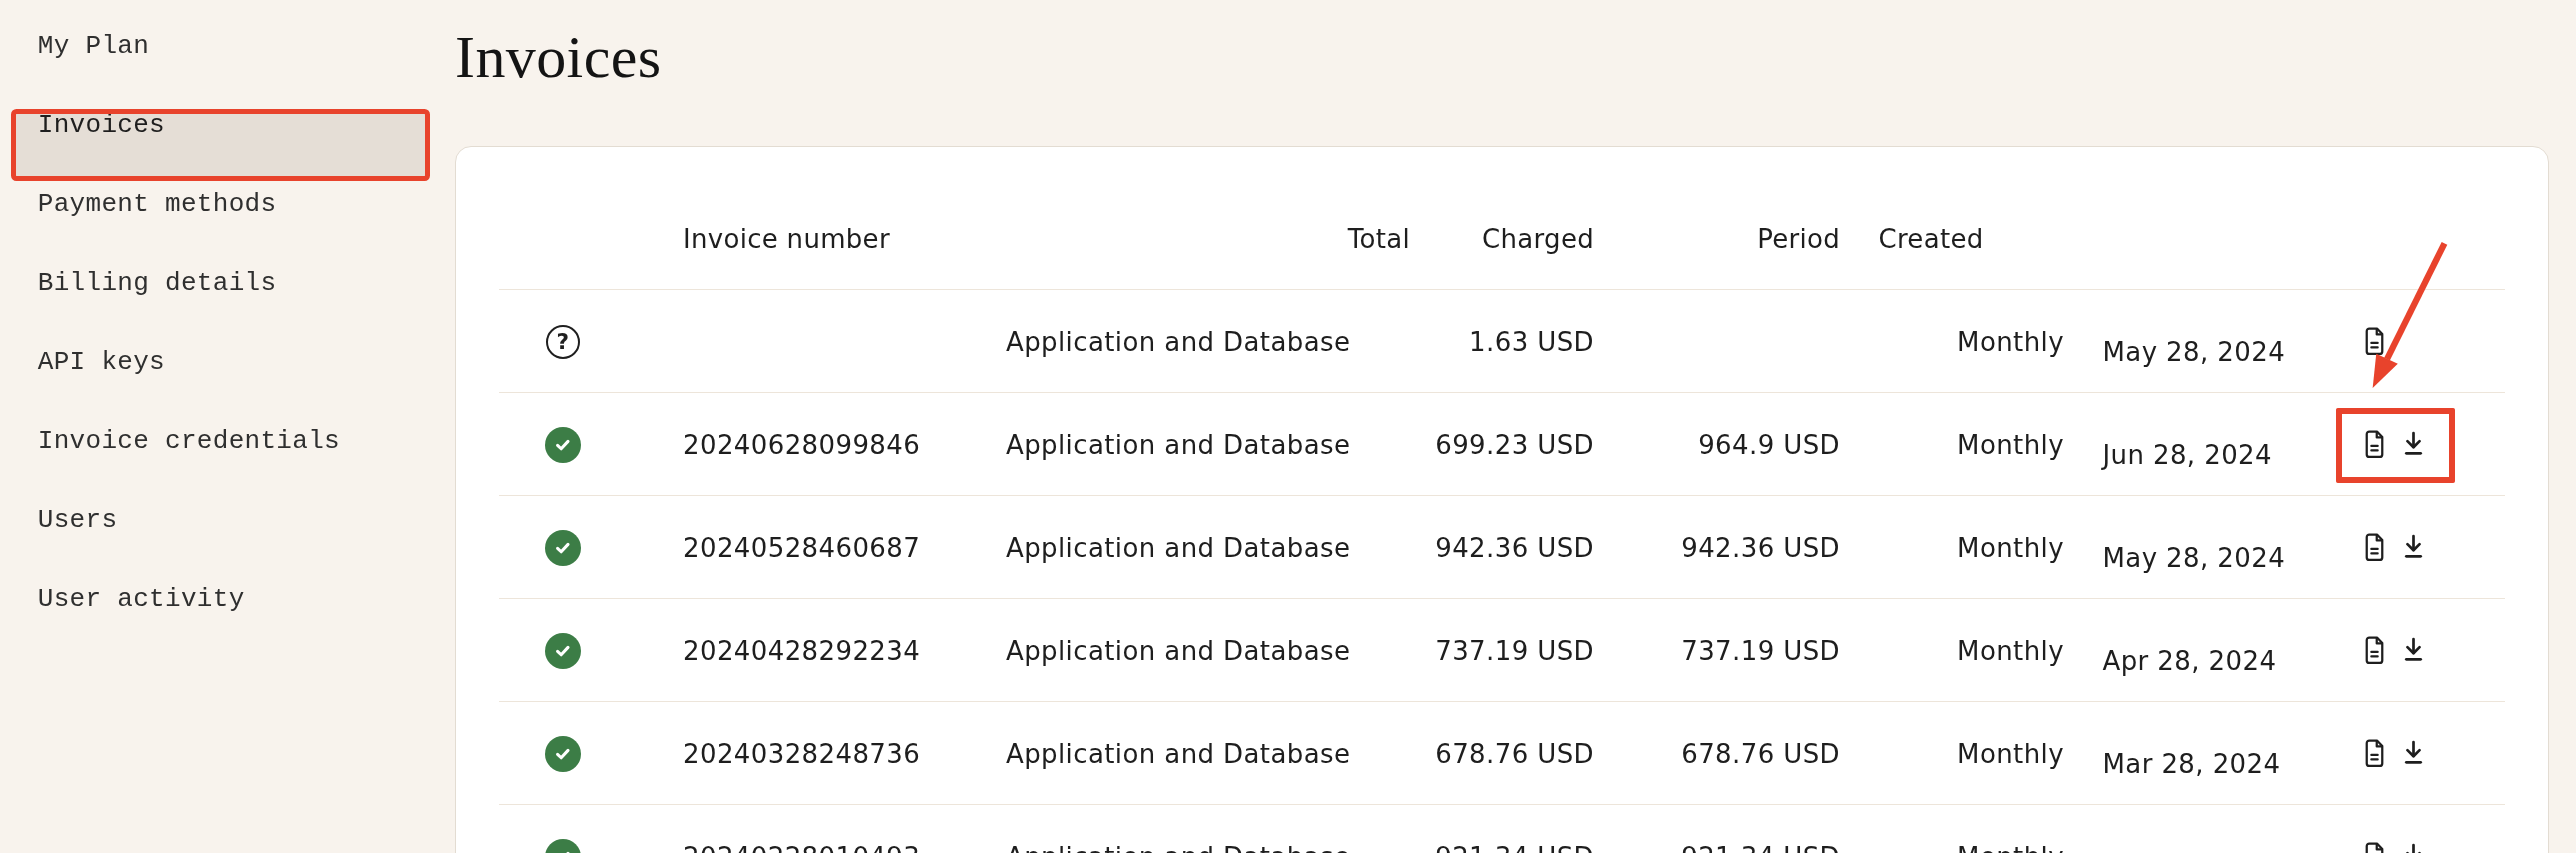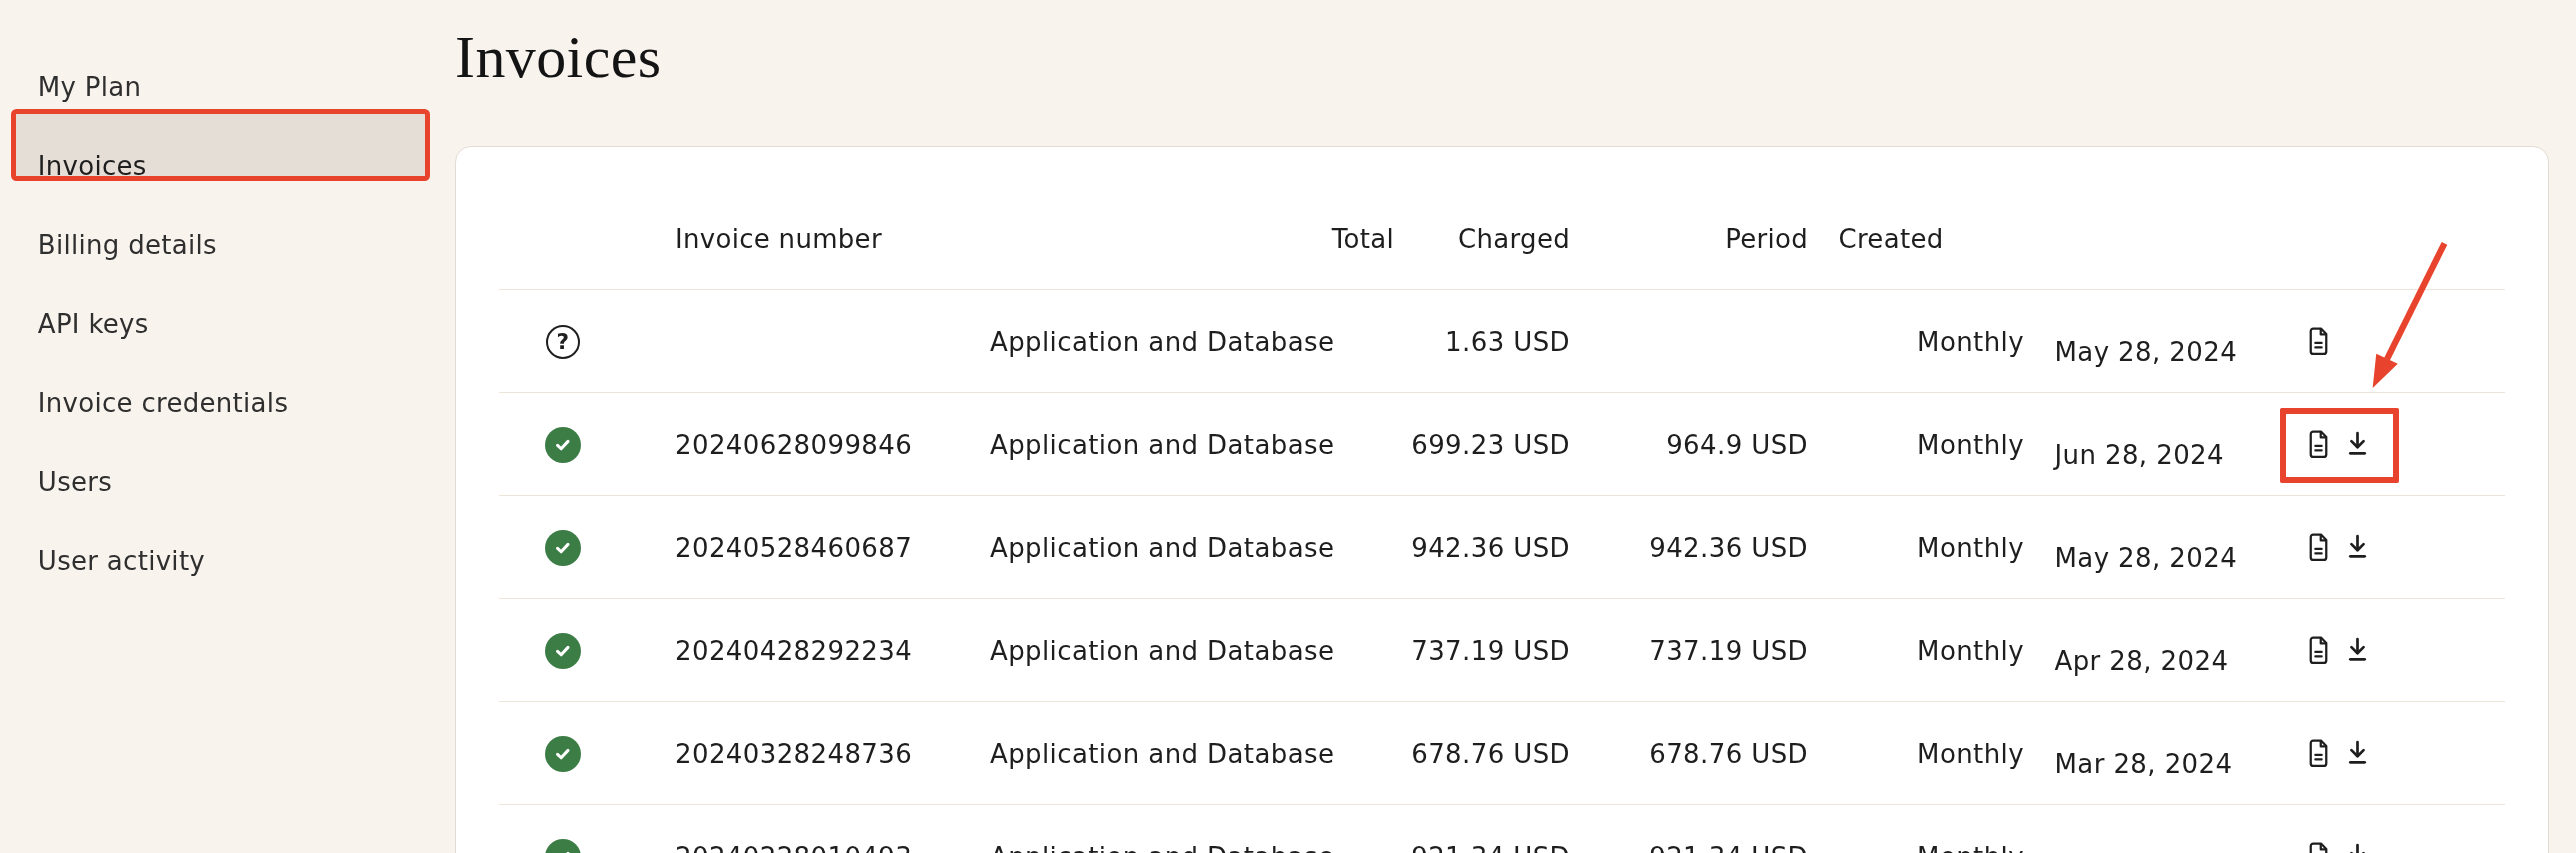--- a/index.html
+++ b/index.html
@@ -11,26 +11,27 @@
     color: #1e1e1e;
   }
 
   
   .sidebar {
     position: absolute; left: 0; top: 0; width: 455px; height: 853px;
     padding-top: 30.5px;
   }
   .side-item {
     width: 419px; height: 71px; margin: 0 0 8px 10.8px;
-    display: flex; align-items: flex-end;
+    display: flex; align-items: flex-start;
     padding-left: 27px;
     border-radius: 7.2px;
     font-size: 26px; font-weight: 500; color: #2f2f2f;
     letter-spacing: 0.3px;
     cursor: pointer;
+    font-family: Liberation Mono, monospace;
   }
   .side-item.active { background: #e5ded6; color: #1e1e1e; }
 
   
   .page-title {
     position: absolute; left: 455px; top: 27px;
     font-family: "Liberation Serif", "DejaVu Serif", serif;
     font-size: 60px; font-weight: 500; color: #141414;
     line-height: 1.0; letter-spacing: 0.4px;
   }
@@ -39,20 +40,21 @@
     width: 2094px; height: 1078px;
     background: #ffffff;
     border: 1.8px solid #e3dcd2;
     border-radius: 16px;
   }
   .table-wrap { margin: 0 43px; }
   .tgrid {
     display: grid;
     grid-template-columns: 128px 363px 404px 176px 238px 216px 269px 214px;
     align-items: center;
+    gap: 8px;
   }
   .thead { height: 142px; align-items: end; padding-bottom: 34px; }
   .thead > div { font-size: 26px; font-weight: 500; color: #1e1e1e; letter-spacing: 0.3px; line-height: 32px; }
   .trow { height: 103px; border-top: 1.8px solid #ede5da; font-size: 26px; letter-spacing: 0.4px; }
   .c-right   { text-align: right; }
   .c-invoice { padding-left: 48px; }
   .c-period  { padding-left: 57px; text-align: right; }
   .c-created { padding-left: 30.5px; margin-top: 20px; }
   .c-status  { display: flex; justify-content: center; }
   .c-icons   { position: relative; height: 103px; display: flex; align-items: center; gap: 12.6px; padding-left: 11.7px; }
@@ -92,20 +94,23 @@
 </head>
 <body>
 
 <nav class="sidebar">
   <div>
       <div class="side-item">
     <span>My Plan</span>
   </div>
       <div class="side-item active">
     <span>Invoices</span>
+  </div>
+      <div class="side-item">
+    <span>Payment methods</span>
   </div>
       <div class="side-item">
     <span>Billing details</span>
   </div>
       <div class="side-item">
     <span>API keys</span>
   </div>
       <div class="side-item">
     <span>Invoice credentials</span>
   </div>

